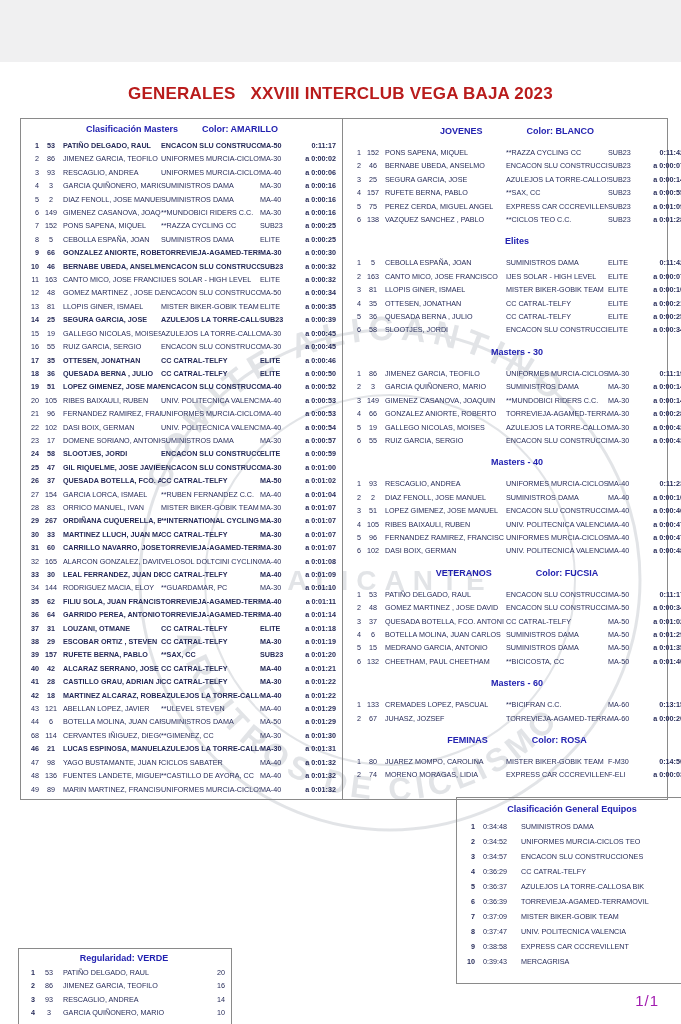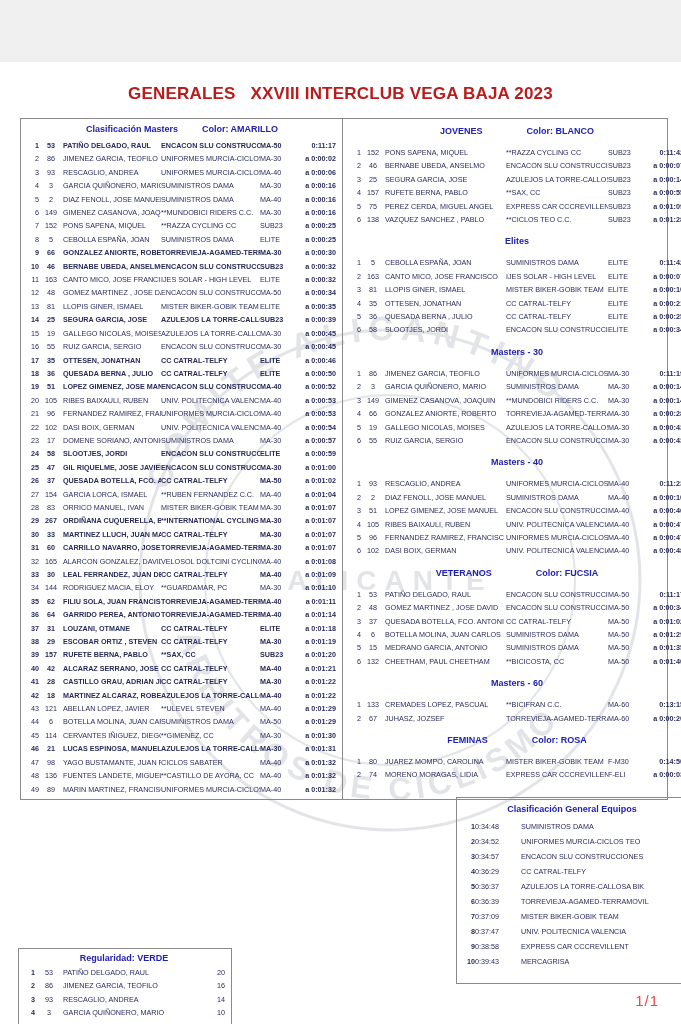--- a/index.html
+++ b/index.html
@@ -27,34 +27,34 @@
   .c-team{width:97px;flex:none;overflow:hidden;padding-right:2px;}
   .colR .c-team{width:100px;}
   .c-cat{width:31px;flex:none;}
   .c-time{width:45px;flex:none;text-align:right;padding-right:1px;font-weight:bold;}
   .equipbox{position:absolute;left:456px;top:797px;width:232px;height:187px;
        border:1px solid #8a8a8a;box-sizing:border-box;padding:4px 4px 0 4px;}
   .equiphead{text-align:center;font-size:9px;font-weight:bold;color:#2222b0;
        line-height:14px;margin-bottom:3px;}
   .erow{display:flex;font-size:7.2px;line-height:15px;color:#272c5a;white-space:nowrap;}
   .e-pos{width:14px;font-weight:bold;text-align:right;flex:none;}
-  .e-time{width:40px;text-align:left;flex:none;}
+  .e-time{width:40px;text-align:center;flex:none;}
   .e-name{flex:1;overflow:hidden;padding-left:6px;}
   .regbox{position:absolute;left:18px;top:948px;width:214px;height:97px;
        border:1px solid #8a8a8a;box-sizing:border-box;padding:2px 6px 0 4px;}
   .reghead{text-align:center;font-size:9px;font-weight:bold;color:#2222b0;
        line-height:14px;margin-bottom:1px;}
   .rrow{display:flex;font-size:7.2px;line-height:13.4px;color:#272c5a;white-space:nowrap;}
   .r-pos{width:12px;font-weight:bold;text-align:right;flex:none;}
   .r-bib{width:28px;text-align:center;flex:none;}
   .r-name{flex:1;overflow:hidden;}
   .r-pts{width:20px;text-align:right;flex:none;}
   .watermark{position:absolute;left:65px;top:280px;width:650px;height:570px;
        pointer-events:none;opacity:.5;}
-  .pagemark{position:absolute;right:22px;top:992px;font-size:15px;color:#ef4444;
+  .pagemark{position:absolute;right:22px;top:992px;font-size:15px;color:#a21caf;
        letter-spacing:1px;}
 </style>
 </head>
 <body>
 
 <div class="topbar"></div>
 
 <svg class="watermark" viewBox="0 0 650 570" xmlns="http://www.w3.org/2000/svg">
   <defs>
     <path id="arcTop" d="M 85 300 A 240 240 0 0 1 565 300"></path>
@@ -425,21 +425,21 @@
         </div>
         <div class="crow">
           <span class="c-pos">44</span>
           <span class="c-bib">6</span>
           <span class="c-name">BOTELLA MOLINA, JUAN CARLOS</span>
           <span class="c-team">SUMINISTROS DAMA</span>
           <span class="c-cat">MA-50</span>
           <span class="c-time">a 0:01:29</span>
         </div>
         <div class="crow">
-          <span class="c-pos">45</span>
+          <span class="c-pos">68</span>
           <span class="c-bib">114</span>
           <span class="c-name">CERVANTES IÑIGUEZ, DIEGO</span>
           <span class="c-team">**GIMENEZ, CC</span>
           <span class="c-cat">MA-30</span>
           <span class="c-time">a 0:01:30</span>
         </div>
         <div class="crow bold">
           <span class="c-pos">46</span>
           <span class="c-bib">21</span>
           <span class="c-name">LUCAS ESPINOSA, MANUEL</span>

